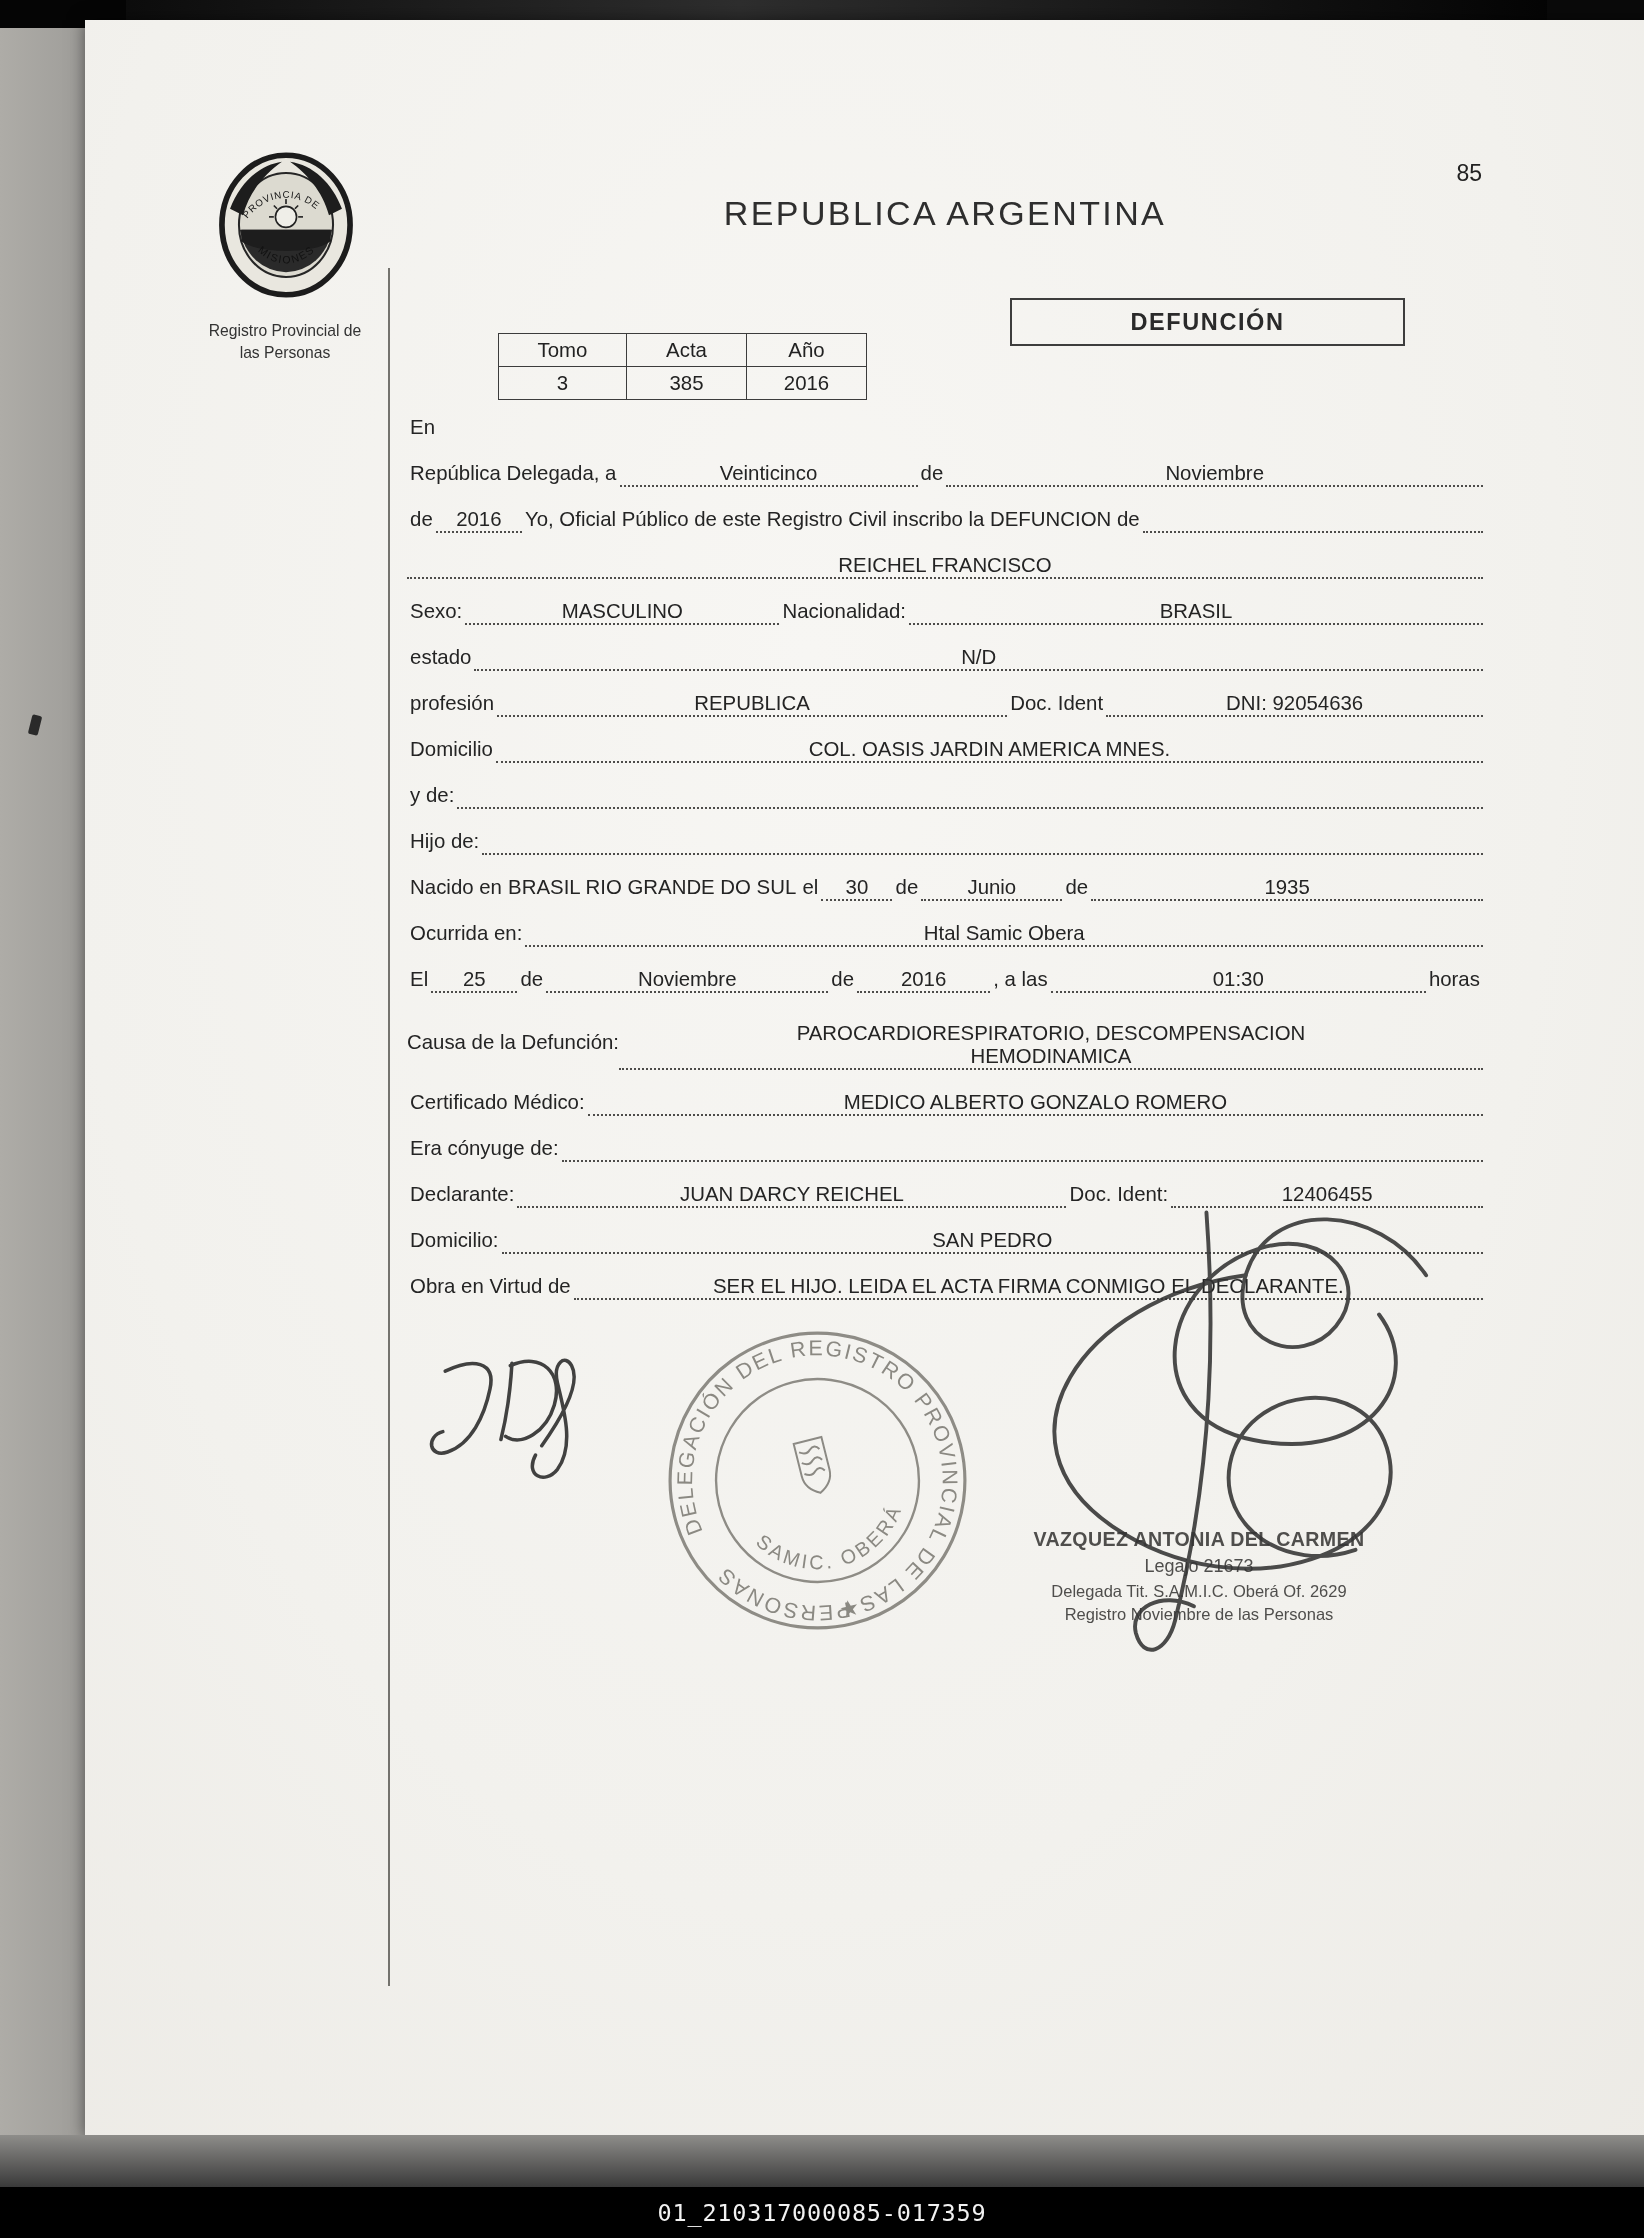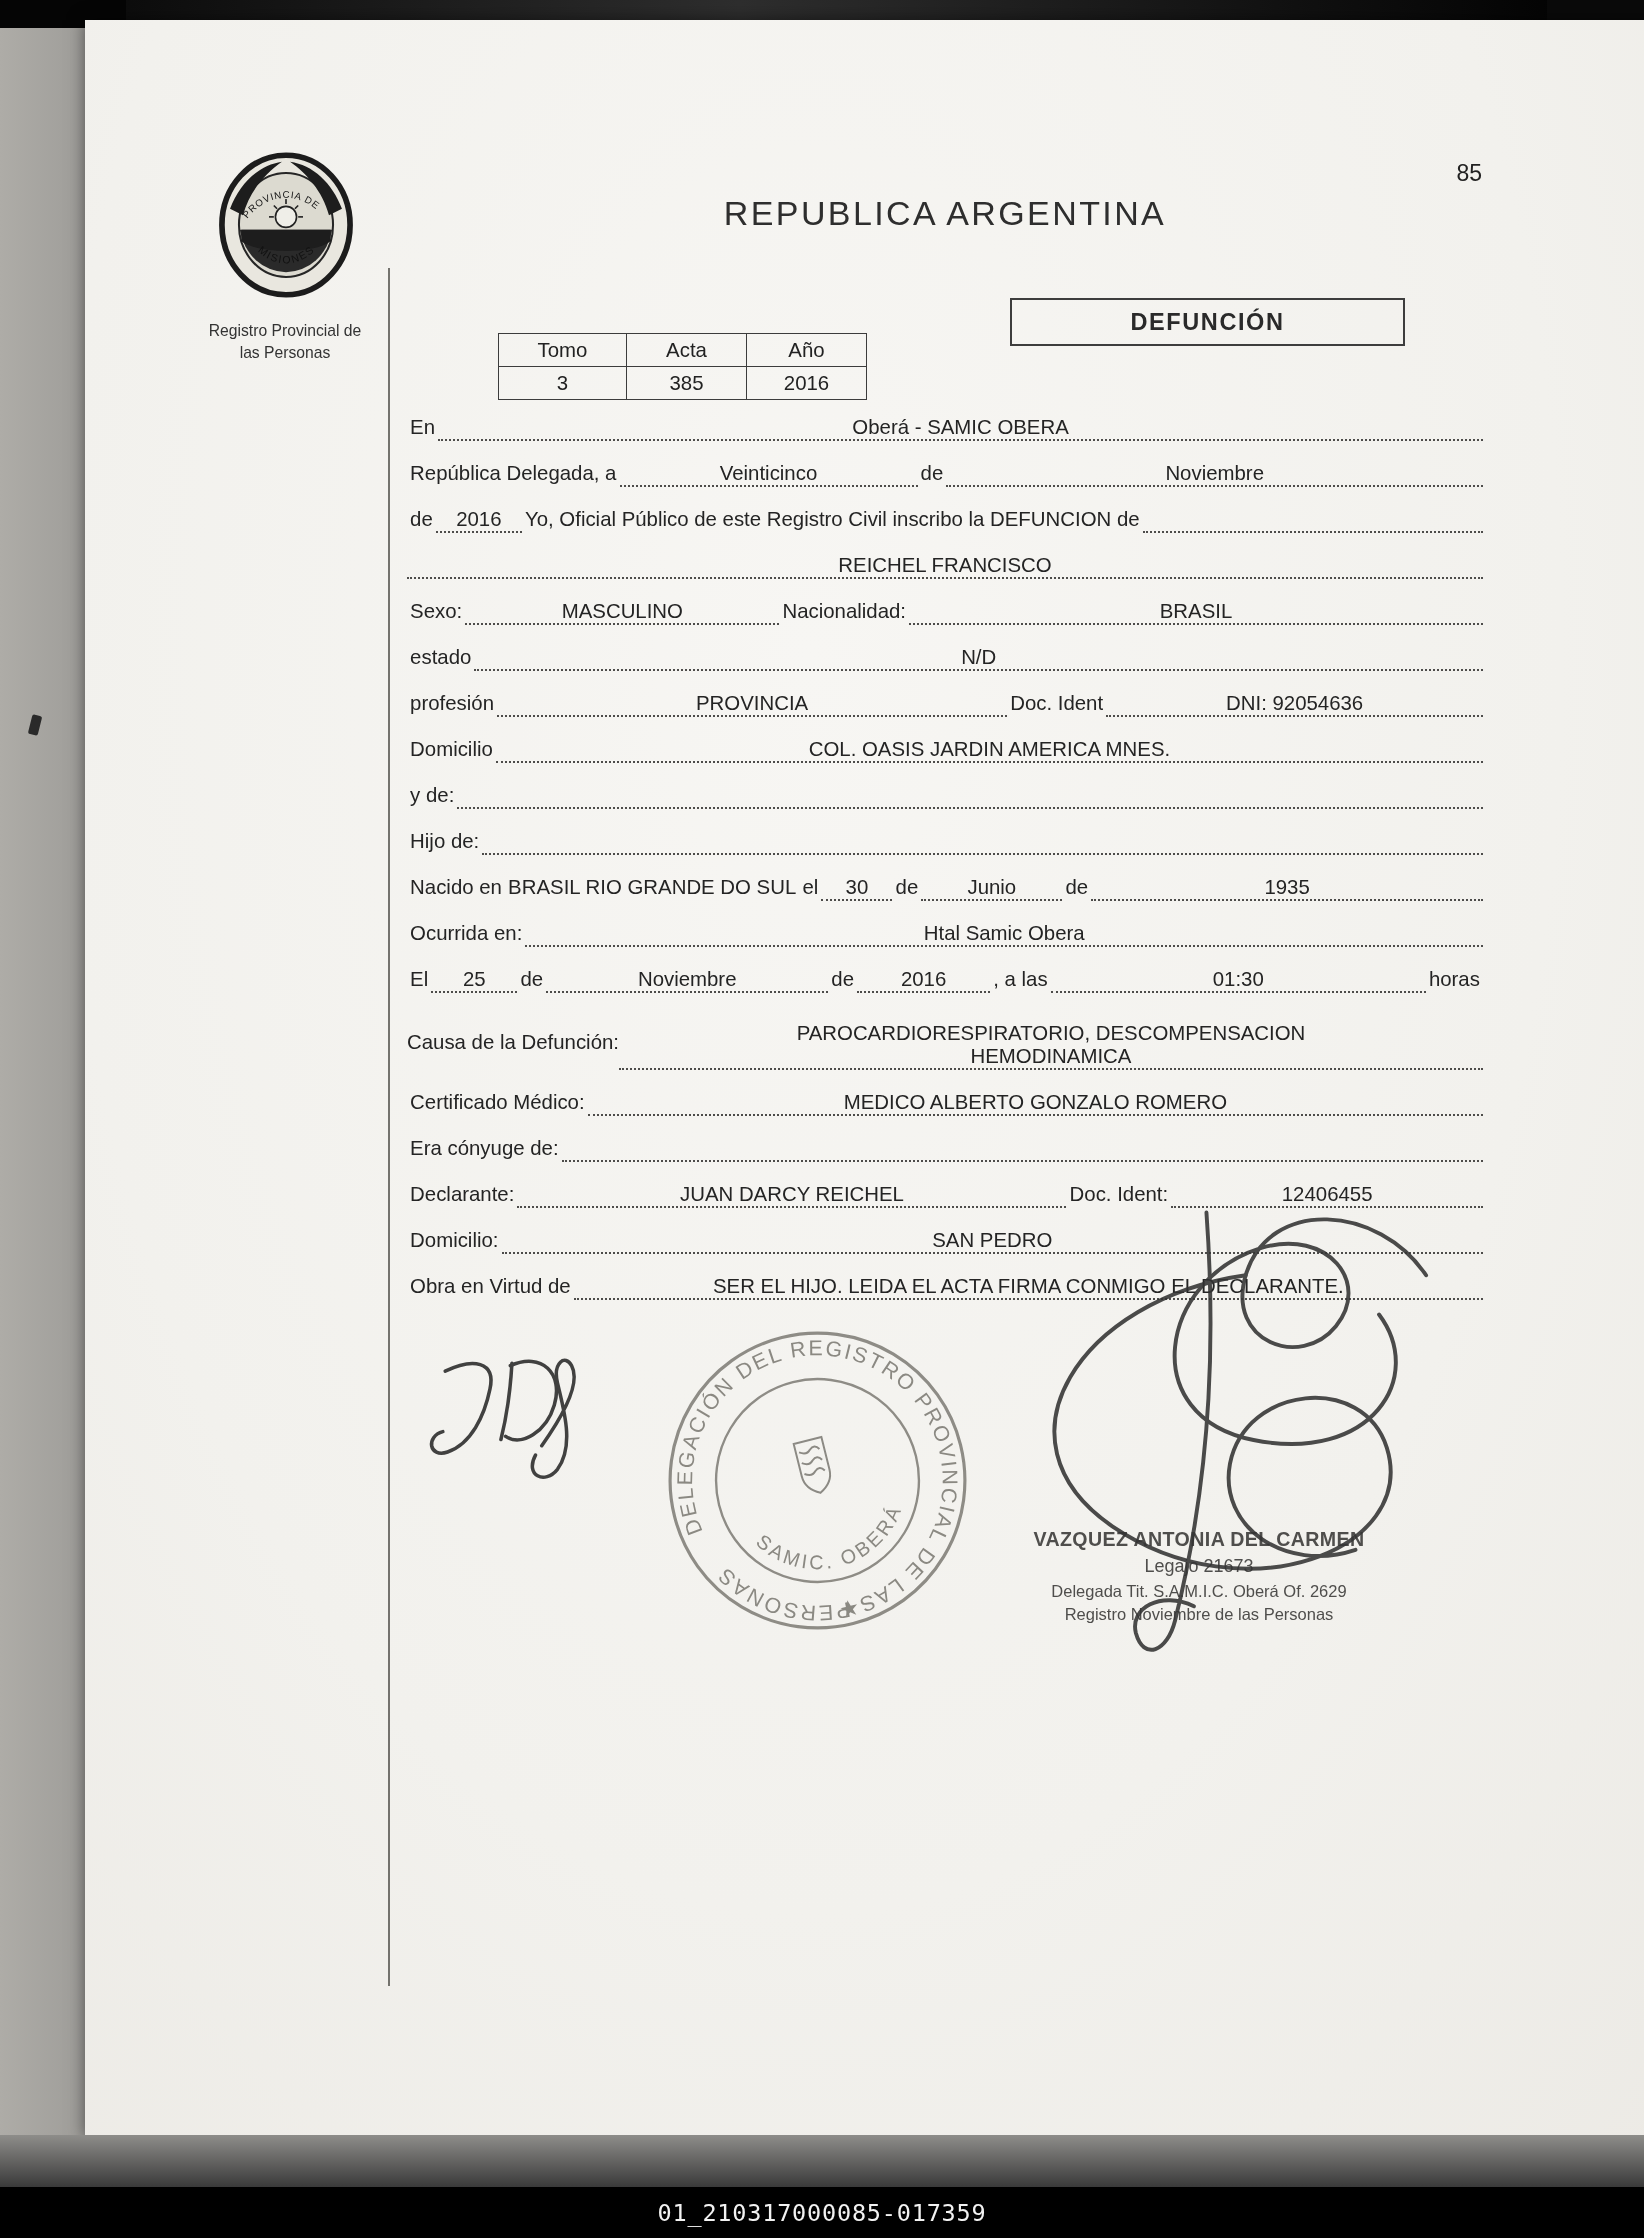--- a/index.html
+++ b/index.html
@@ -149,21 +149,20 @@
     <div class="type-box">
       <span>DEFUNCIÓN</span>
     </div>
 
     <div class="vline"></div>
 
     <div class="form">
 
       <div class="row">
         <span class="lbl">En</span>
-        <span class="seg grow"><span>Oberá - SAMIC OBERA</span></span>
       </div>
 
       <div class="row">
         <span class="lbl">República Delegada, a</span>
         <span class="seg w380"><span>Veinticinco</span></span>
         <span class="lbl">de</span>
         <span class="seg grow"><span>Noviembre</span></span>
       </div>
 
       <div class="row">
@@ -184,21 +183,21 @@
         <span class="seg grow"><span>BRASIL</span></span>
       </div>
 
       <div class="row">
         <span class="lbl">estado</span>
         <span class="seg grow"><span>N/D</span></span>
       </div>
 
       <div class="row">
         <span class="lbl">profesión</span>
-        <span class="seg w650"><span>PROVINCIA</span></span>
+        <span class="seg w650"><span>REPUBLICA</span></span>
         <span class="lbl">Doc. Ident</span>
         <span class="seg grow"><span>DNI: 92054636</span></span>
       </div>
 
       <div class="row">
         <span class="lbl">Domicilio</span>
         <span class="seg grow"><span>COL. OASIS JARDIN AMERICA MNES.</span></span>
       </div>
 
       <div class="row">

